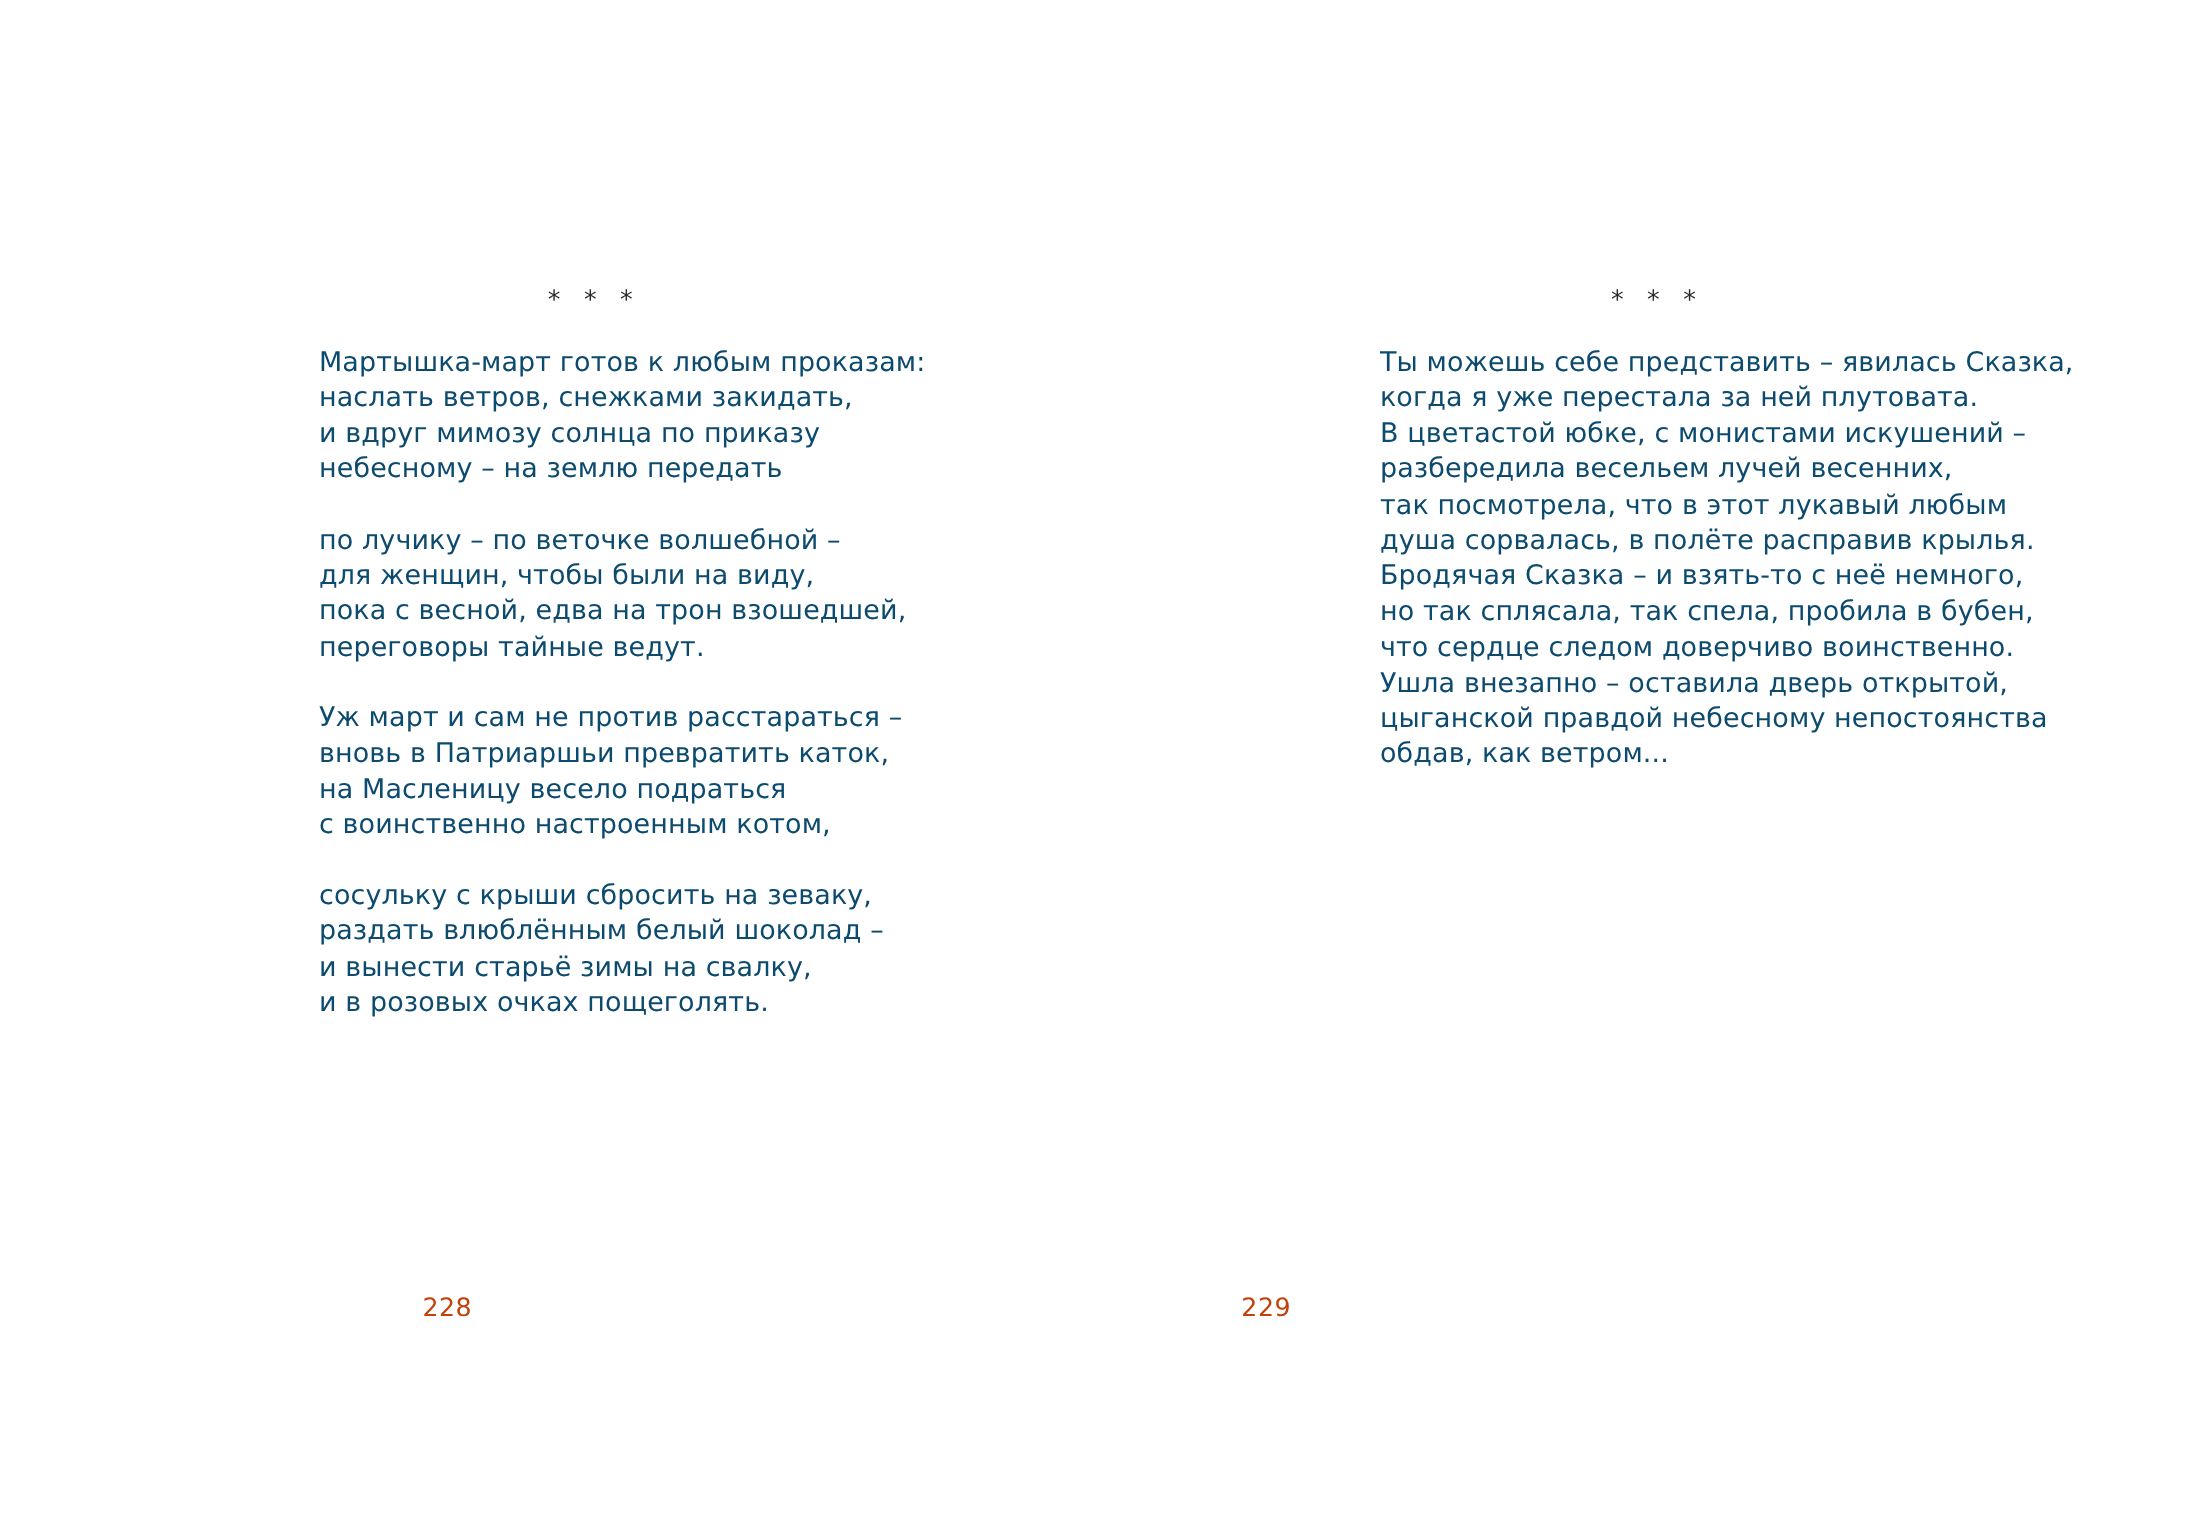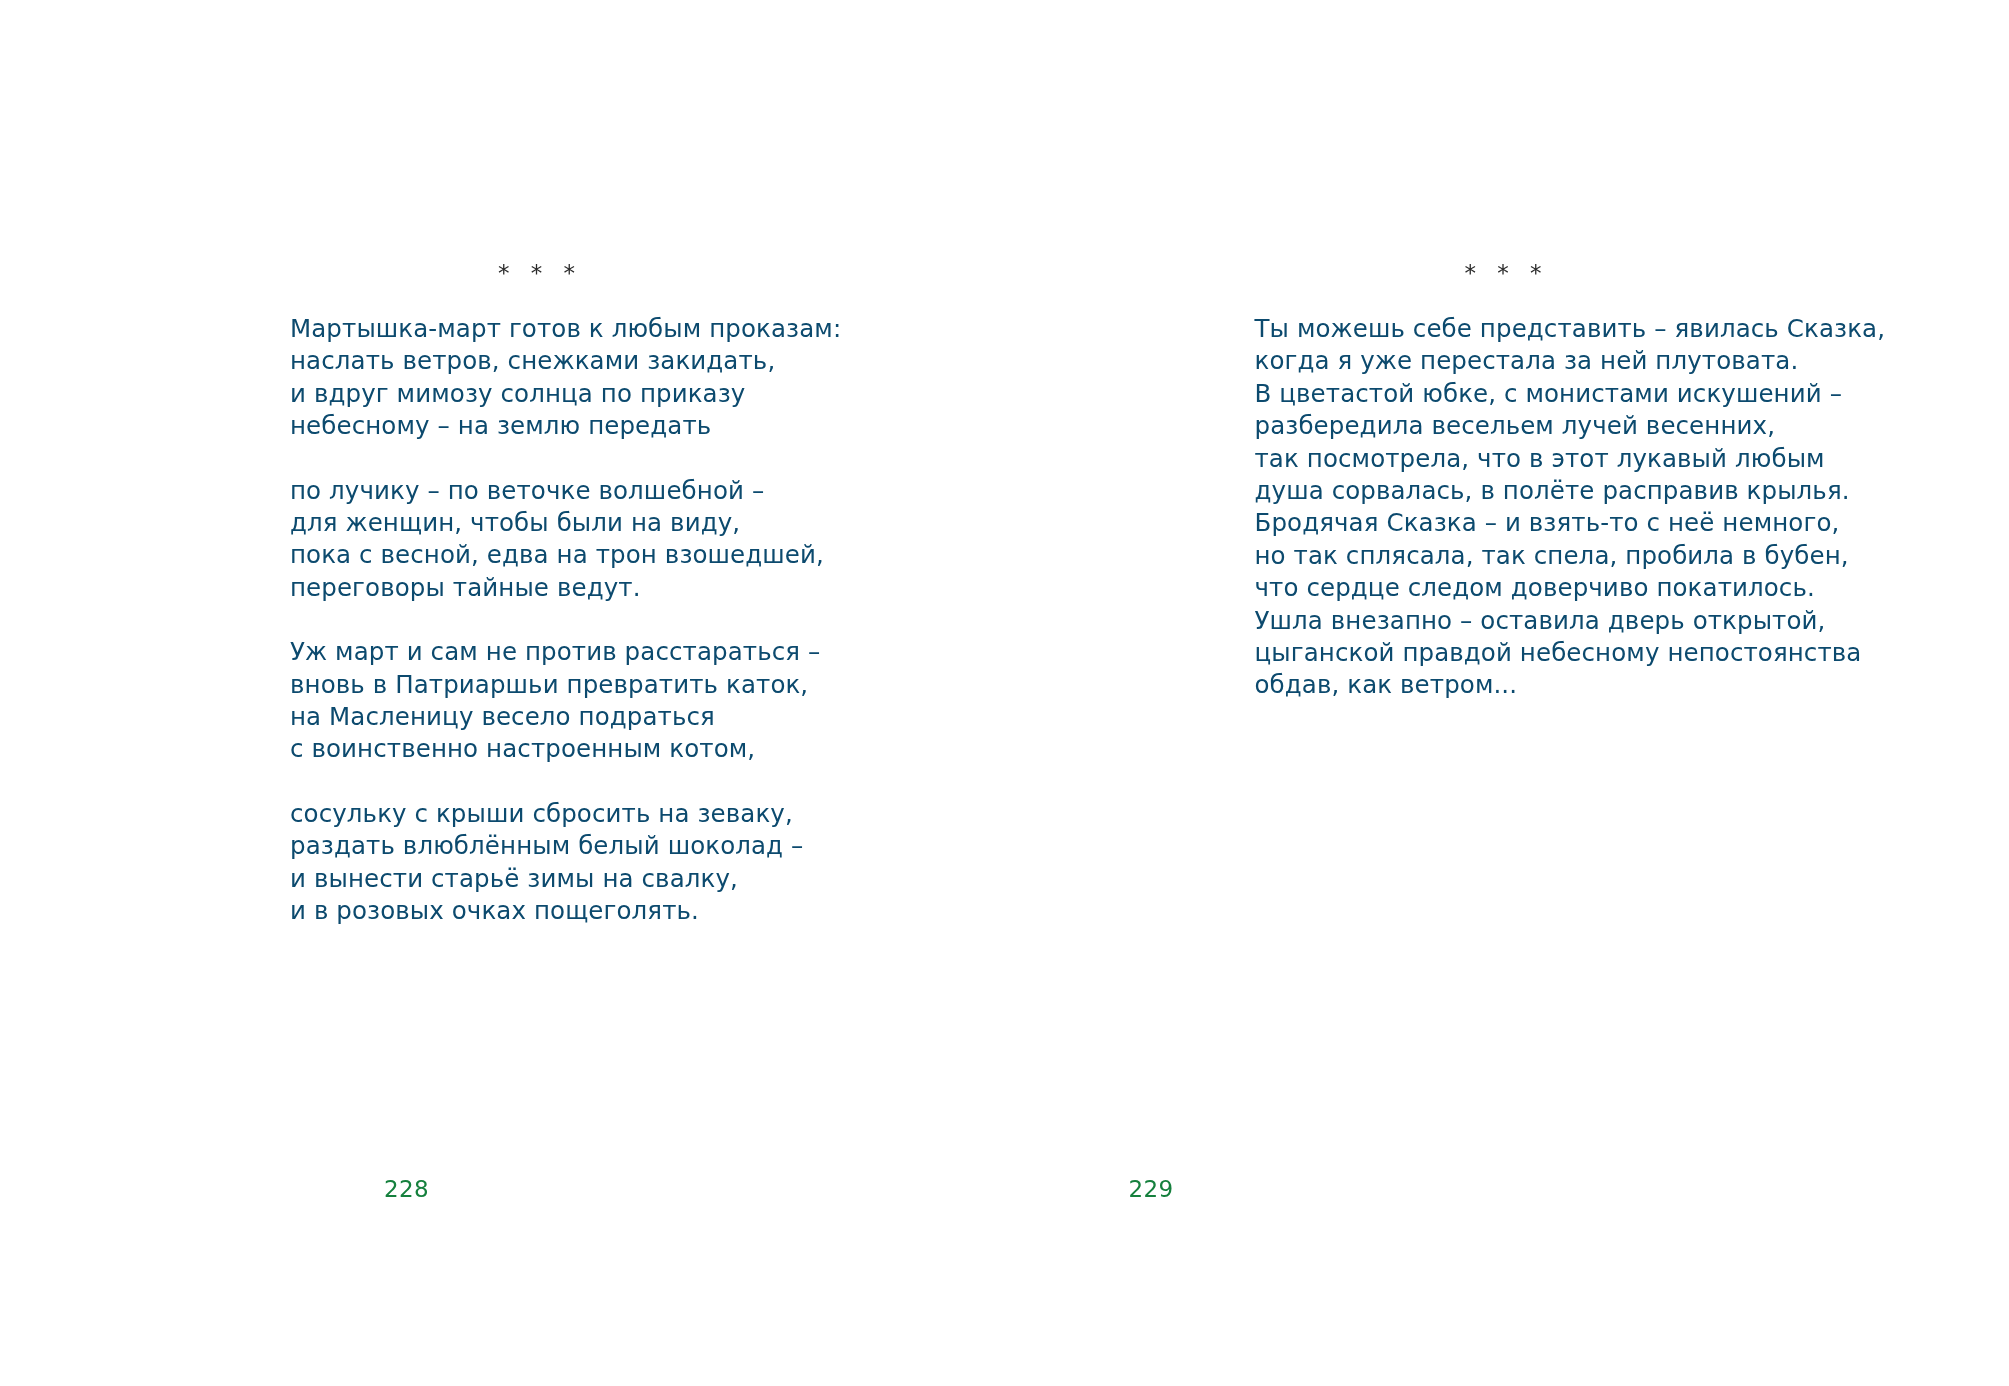--- a/index.html
+++ b/index.html
@@ -63,21 +63,21 @@
     color: #0c4a6e;
     white-space: pre;
     letter-spacing: 0.1px;
   }
 
   
   .folio {
     position: absolute;
     top: 1178px;
     font-size: 23px;
-    color: #15803d;
+    color: #c2410c;
     line-height: 1;
     letter-spacing: 0.4px;
   }
   .page-left .folio  { left: 384px; }
   .page-right .folio { left: 124px; }
 </style>
 </head>
 <body>
 
 <div class="spread">
@@ -127,21 +127,21 @@
 
       <div class="stanza">
         <div class="line">Ты можешь себе представить – явилась Сказка,</div>
         <div class="line">когда я уже перестала за ней плутовата.</div>
         <div class="line">В цветастой юбке, с монистами искушений –</div>
         <div class="line">разбередила весельем лучей весенних,</div>
         <div class="line">так посмотрела, что в этот лукавый любым</div>
         <div class="line">душа сорвалась, в полёте расправив крылья.</div>
         <div class="line">Бродячая Сказка – и взять-то с неё немного,</div>
         <div class="line">но так сплясала, так спела, пробила в бубен,</div>
-        <div class="line">что сердце следом доверчиво покатилось.</div>
+        <div class="line">что сердце следом доверчиво воинственно.</div>
         <div class="line">Ушла внезапно – оставила дверь открытой,</div>
         <div class="line">цыганской правдой небесному непостоянства</div>
         <div class="line">обдав, как ветром...</div>
       </div>
 
     </div>
 
     <div class="folio">229</div>
   </div>
 

